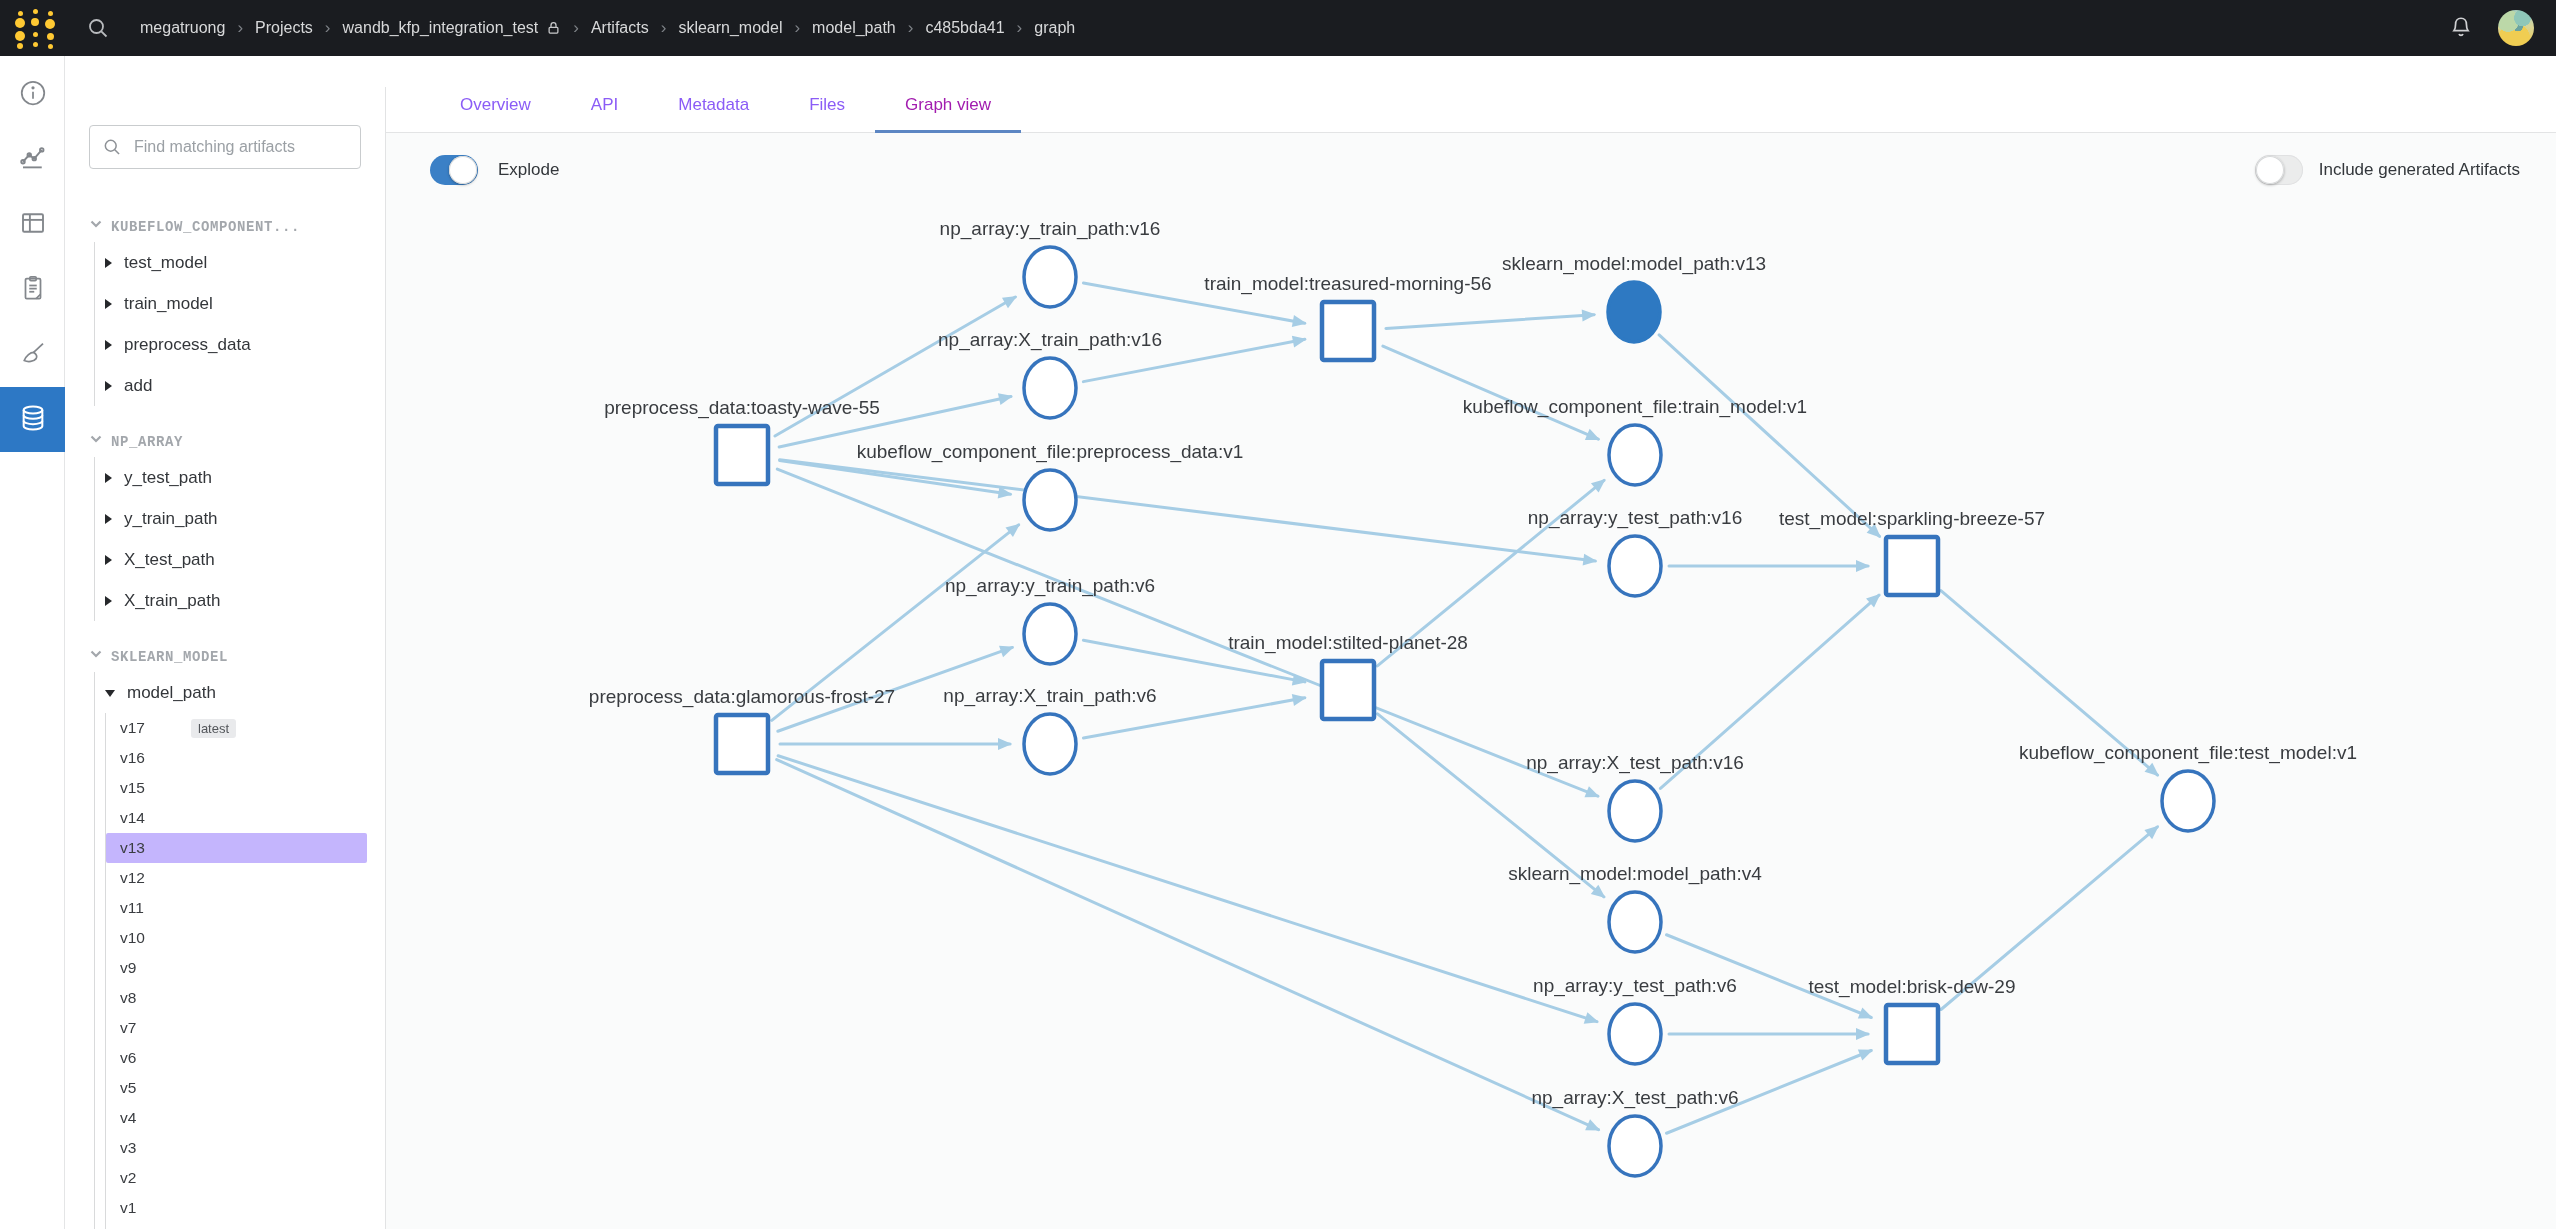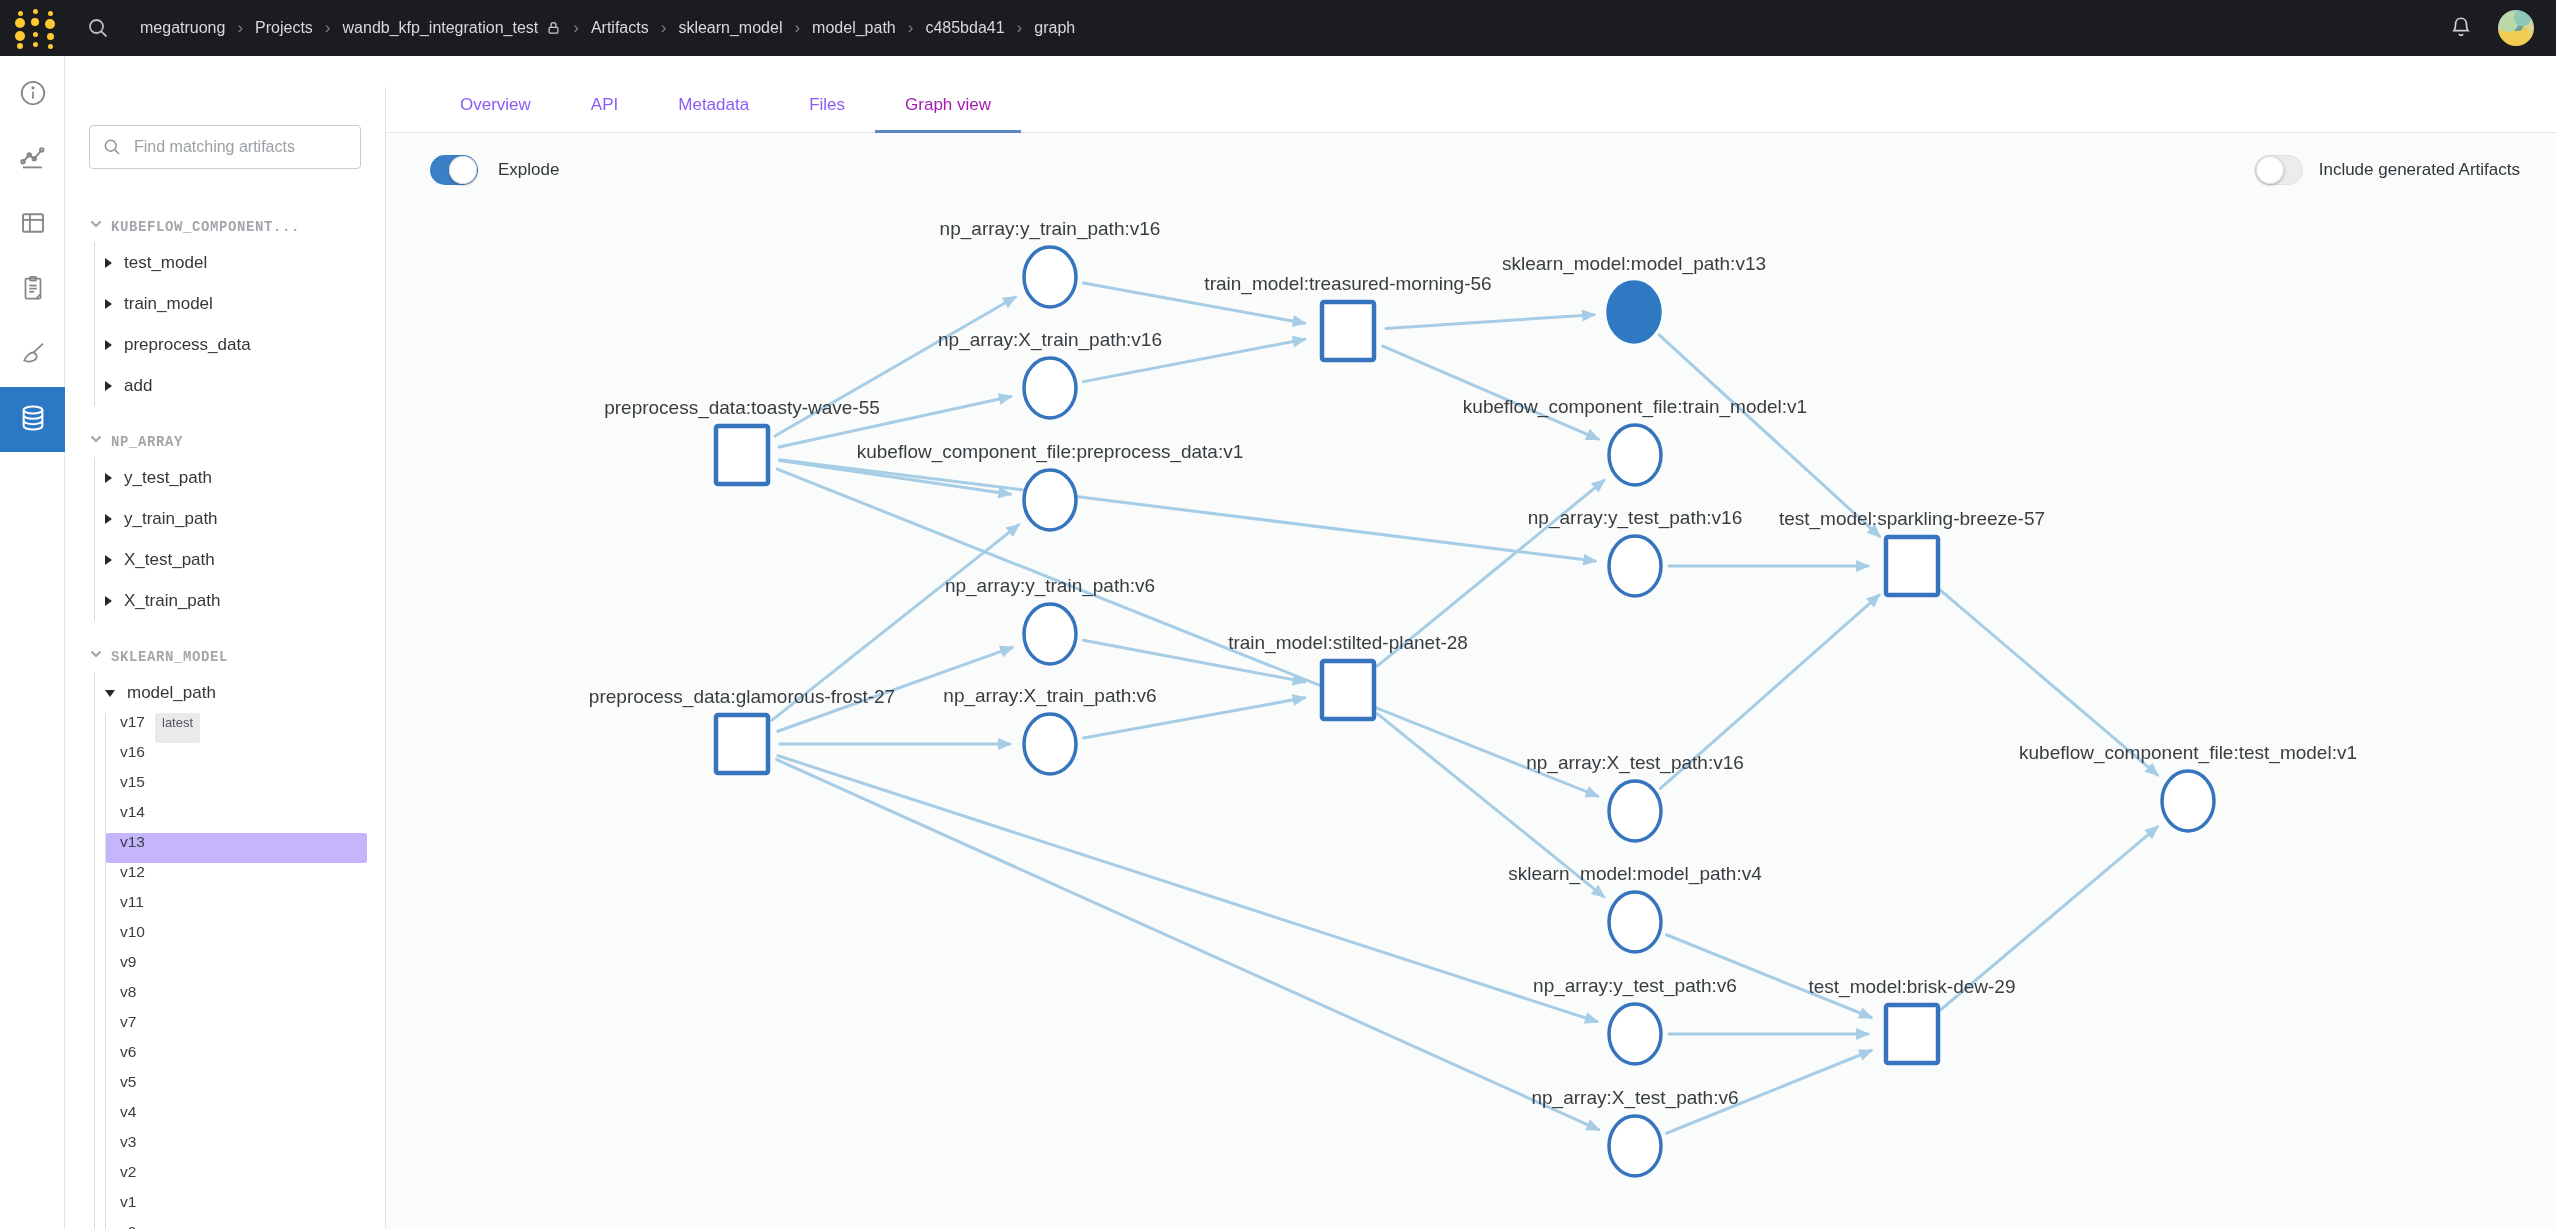--- a/index.html
+++ b/index.html
@@ -46,22 +46,22 @@
   .sec-header{display:flex;align-items:center;margin:26px 0 6px 0;cursor:pointer;font-family:Liberation Mono, monospace;}
   .sec-header span{margin-left:8px;font-size:14px;font-weight:700;letter-spacing:.6px;color:#a3a7ac;}
   .sec-items{margin-left:5px;border-left:1px solid #d9dadb;}
   .tree-item{height:41px;display:flex;align-items:center;padding-left:10px;cursor:pointer;}
   .caret{width:0;height:0;border-left:7px solid #26282b;border-top:5px solid transparent;
          border-bottom:5px solid transparent;margin-right:12px;flex:0 0 auto;}
   .caret.open{border-left:5px solid transparent;border-right:5px solid transparent;
               border-top:7px solid #26282b;border-bottom:none;margin-top:2px;}
   .tree-item span{font-size:17px;color:#33363a;}
   .versions{margin-left:10px;border-left:1px solid #d9dadb;}
-  .version-row{height:30px;display:flex;padding-left:14px;cursor:pointer;
-               font-size:15.5px;color:#3a3d41;border-radius:2px;}
+  .version-row{height:30px;display:flex;align-items:center;padding-left:14px;cursor:pointer;
+               font-size:15.5px;color:#3a3d41;border-radius:2px;gap:36px;}
   .version-row.sel{background:#c4b5fd;}
   .vbadge{margin-left:10px;background:#e9eaec;color:#53565a;font-size:13px;
           padding:2px 7px;border-radius:3px;}
 
   
   .main{position:absolute;left:386px;top:56px;right:0;bottom:0;background:#fff;}
   .tabs{height:77px;border-bottom:1px solid #e3e4e5;display:flex;align-items:flex-end;
         padding-left:44px;box-sizing:border-box;}
   .tab{padding:0 30px 15px 30px;font-size:17px;color:#8b5cf6;cursor:pointer;
        border-bottom:3px solid transparent;margin-bottom:-1px;}

